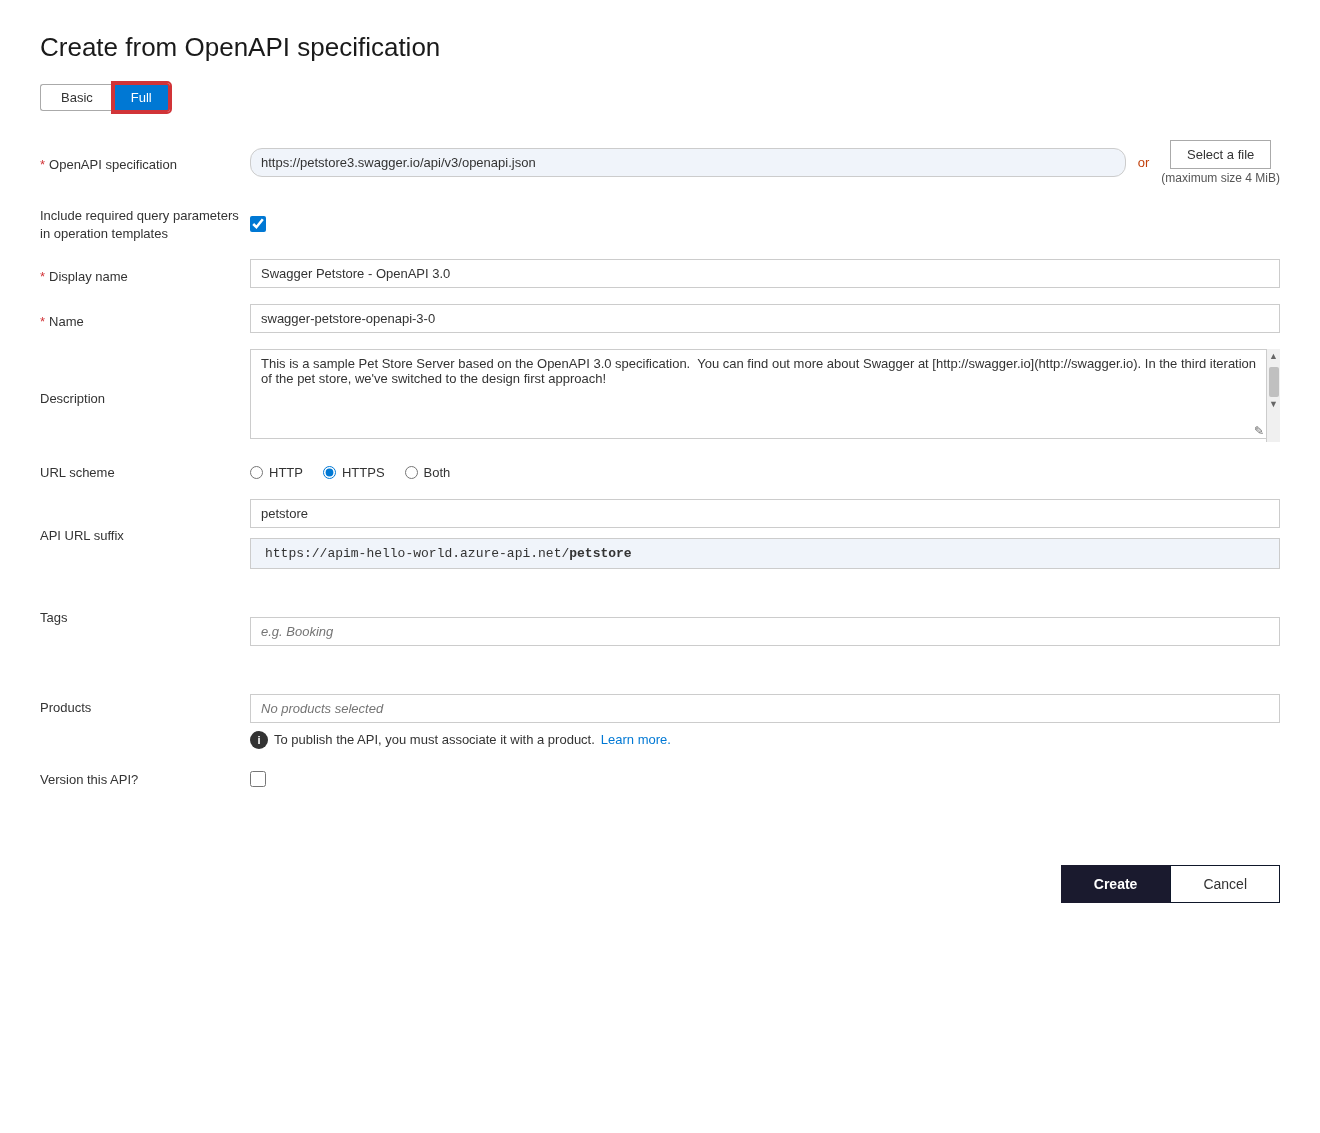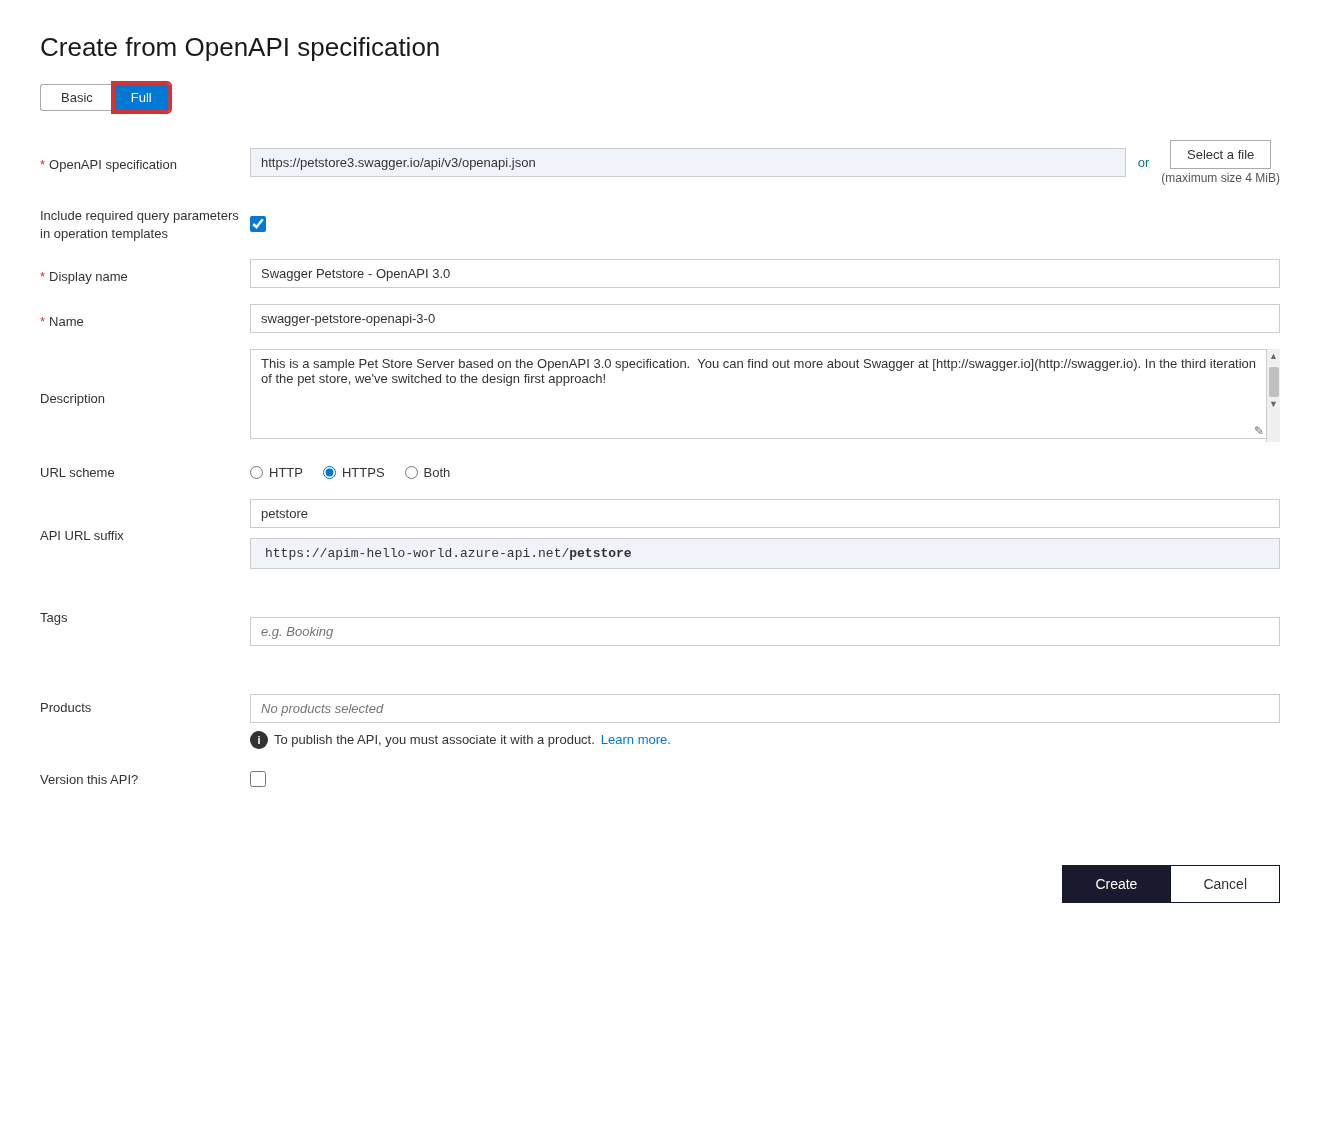--- a/index.html
+++ b/index.html
@@ -72,21 +72,21 @@
       flex-direction: column;
       gap: 4px;
     }
     .input-with-or {
       display: flex;
       align-items: center;
       gap: 12px;
     }
     .or-text {
       font-size: 13px;
-      color: #0f766e;
+      color: #c2410c;
       white-space: nowrap;
     }
     .select-file-btn {
       border: 1px solid #aaa;
       background: #fff;
       padding: 6px 16px;
       font-size: 13px;
       cursor: pointer;
       white-space: nowrap;
       color: #333;
@@ -241,21 +241,21 @@
       gap: 0;
       margin-top: 60px;
     }
     .btn-create {
       background: #1a1a2e;
       color: #fff;
       border: 1px solid #1a1a2e;
       padding: 10px 32px;
       font-size: 14px;
       cursor: pointer;
-      font-weight: 400;
+      font-weight: 700;
     }
     .btn-cancel {
       background: #fff;
       color: #333;
       border: 1px solid #0f172a;
       padding: 10px 32px;
       font-size: 14px;
       cursor: pointer;
     }
     .full-tab-outline {
@@ -274,21 +274,21 @@
 </div>
 
 <div class="form-section">
 
   <div class="form-row">
     <div class="form-label">
       <span class="required">*</span><span>OpenAPI specification</span>
     </div>
     <div class="form-control-area">
       <div class="input-with-or">
-        <input type="text" class="openapi-input" style="flex: 1 1 0%;" value="https://petstore3.swagger.io/api/v3/openapi.json">
+        <input type="text" class="openapi-input" style="flex: 1 1 0%; border-radius: 12px;" value="https://petstore3.swagger.io/api/v3/openapi.json">
         <span class="or-text">or</span>
         <div style="display:flex;flex-direction:column;align-items:center;">
           <button class="select-file-btn">Select a file</button>
           <div class="file-size-note">(maximum size 4 MiB)</div>
         </div>
       </div>
     </div>
   </div>
 
   <div class="form-row">

